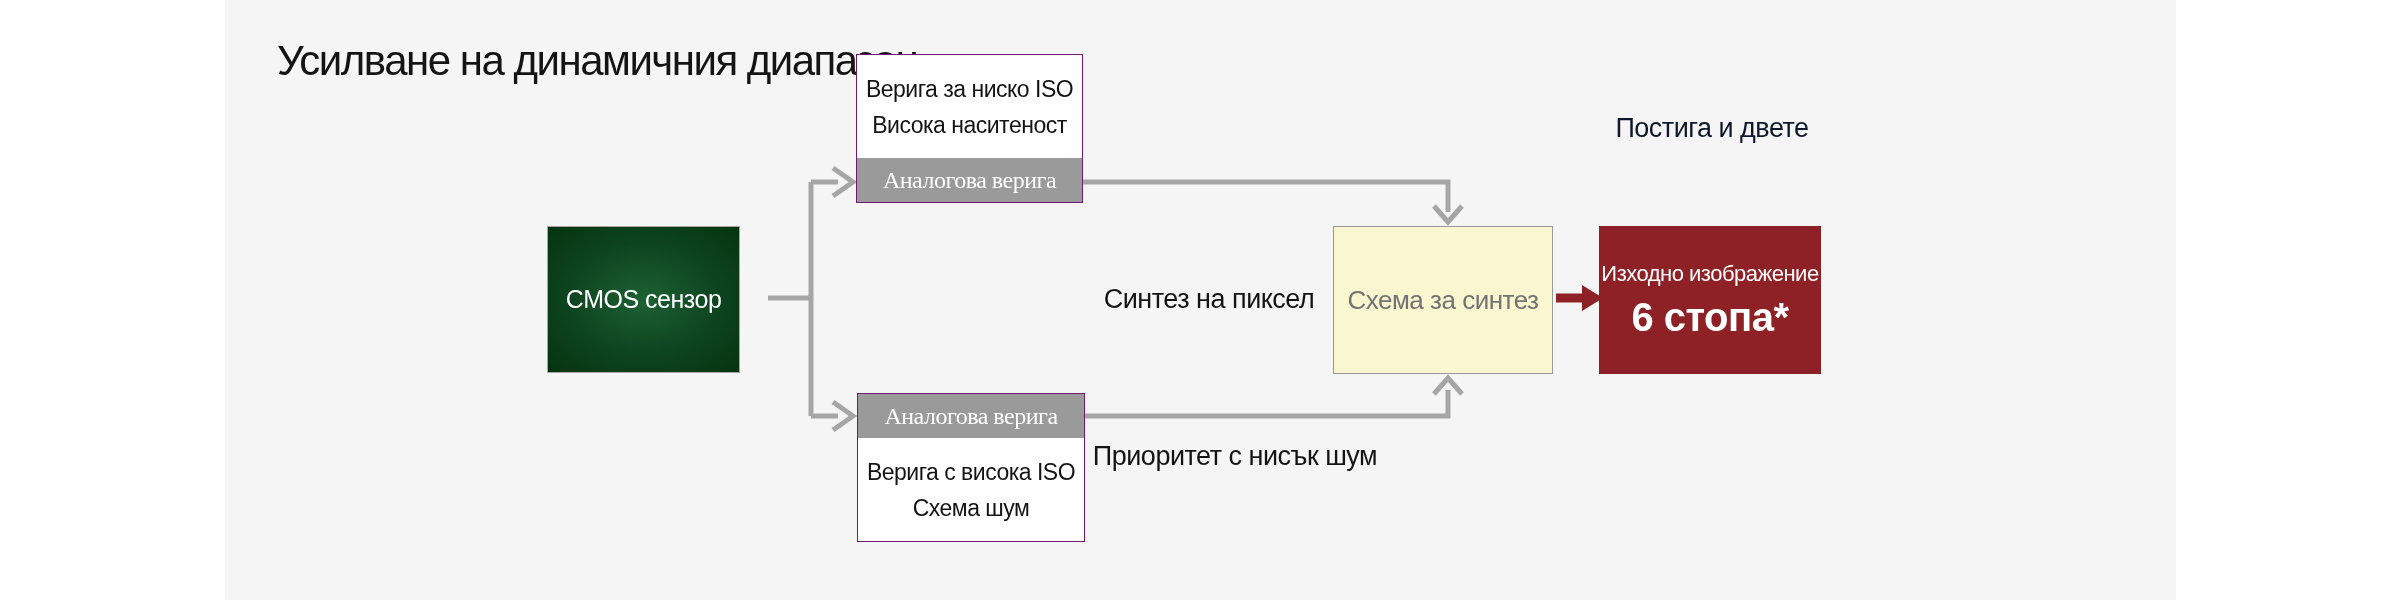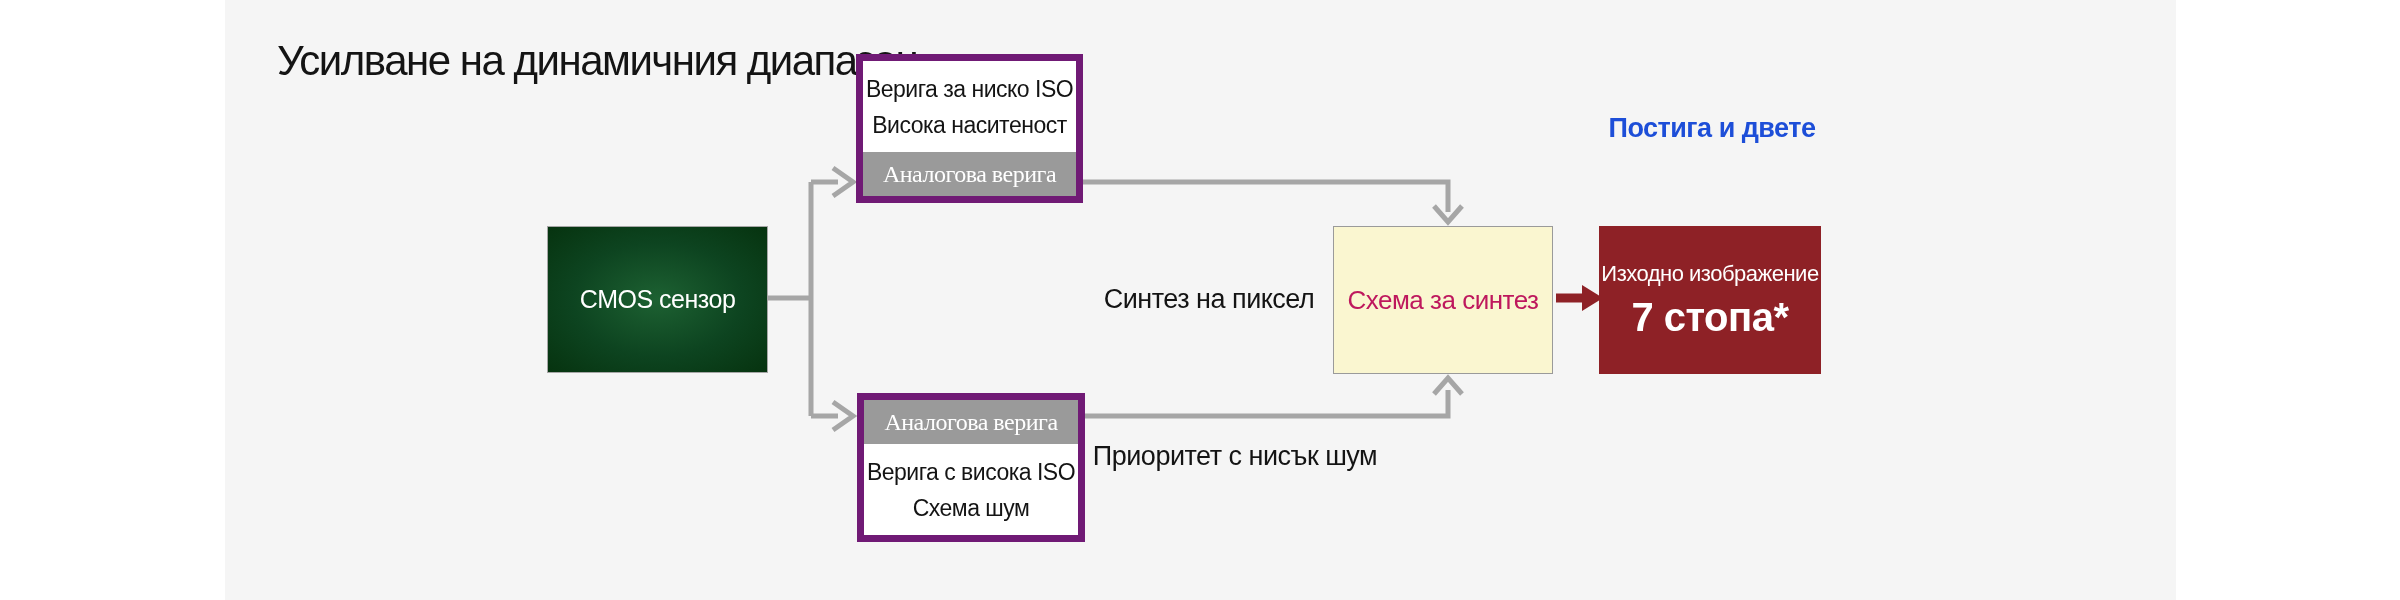--- a/index.html
+++ b/index.html
@@ -14,55 +14,55 @@
   .stage{position:absolute;left:225px;top:0;width:1951px;height:600px;background:#f5f5f5;}
   .abs{position:absolute;}
 
   .title{
     left:277px;top:38px;
     font-size:42px;line-height:1.1;letter-spacing:-1.5px;
     color:#141414;white-space:nowrap;
   }
 
   
-  .unit{box-sizing:border-box;border:7px solid #701a75;background:#ffffff;display:flex;flex-direction:column;}
+  .unit{box-sizing:border-box;border:1px solid #701a75;background:#ffffff;display:flex;flex-direction:column;}
   .unit-top{left:856px;top:54px;width:227px;height:149px;}
   .unit-bottom{left:857px;top:393px;width:228px;height:149px;}
   .white-sec{flex:1;display:flex;flex-direction:column;align-items:center;justify-content:center;background:#ffffff;}
   .white-sec .ln{font-size:23px;line-height:36px;white-space:nowrap;color:#141414;}
   .gray-sec{height:44px;flex:0 0 44px;background:#9a9a9a;color:#ffffff;display:flex;align-items:center;justify-content:center;font-size:24px;white-space:nowrap;font-family:Liberation Serif, serif;}
 
   .node{box-sizing:border-box;display:flex;align-items:center;justify-content:center;text-align:right;}
   .cmos{
-    left:547px;top:226px;width:221px;height:147px;
+    left:547px;top:226px;width:193px;height:147px;
     background:radial-gradient(ellipse at 50% 50%, #1d6132 0%, #0d4420 55%, #06330f 100%);
     border:1px solid #a6a6a6;
     color:#ffffff;font-size:25px;white-space:nowrap;
   }
   .synth{
     left:1333px;top:226px;width:220px;height:148px;
     background:#faf6d0;border:1px solid #9a9a9a;
-    color:#be185d;font-size:26px;white-space:nowrap;
+    color:#737373;font-size:26px;white-space:nowrap;
   }
   .outbox{
     left:1599px;top:226px;width:222px;height:148px;
     background:#8e2126;color:#ffffff;
     flex-direction:column;gap:8px;
   }
   .outbox .o1{font-size:22px;letter-spacing:-0.5px;white-space:nowrap;}
   .outbox .o2{font-size:40px;font-weight:bold;white-space:nowrap;}
 
   .flow-label{font-size:27px;color:#141414;white-space:nowrap;transform:translateX(-50%);}
   .lbl-sat{left:1317px;top:126px;}
   .lbl-noise{left:1235px;top:441px;}
   .lbl-pixel{left:1209px;top:284px;}
 
   .benefit{
     left:1712px;top:108px;transform:translateX(-50%);
-    text-align:center;color:#1d4ed8;font-weight:bold;
+    text-align:center;color:#0f172a;font-weight:normal;
     font-size:27px;line-height:40px;white-space:nowrap;
   }
 
   svg.connectors{position:absolute;left:0;top:0;width:2400px;height:600px;pointer-events:none;}
 </style>
 </head>
 <body>
 
 <div class="page">
   <div class="stage"></div>
@@ -107,19 +107,19 @@
 
   <div class="abs flow-label lbl-noise">Приоритет с нисък шум</div>
   <div class="abs flow-label lbl-pixel">Синтез на пиксел</div>
 
   <div class="abs node synth">
     <span>Схема за синтез</span>
   </div>
 
   <div class="abs node outbox">
     <span class="o1">Изходно изображение</span>
-    <span class="o2">7 стопа*</span>
+    <span class="o2">6 стопа*</span>
   </div>
 
   <div class="abs benefit">
     <div>Постига и двете</div>
   </div>
 </div>
 
 </body></html>

